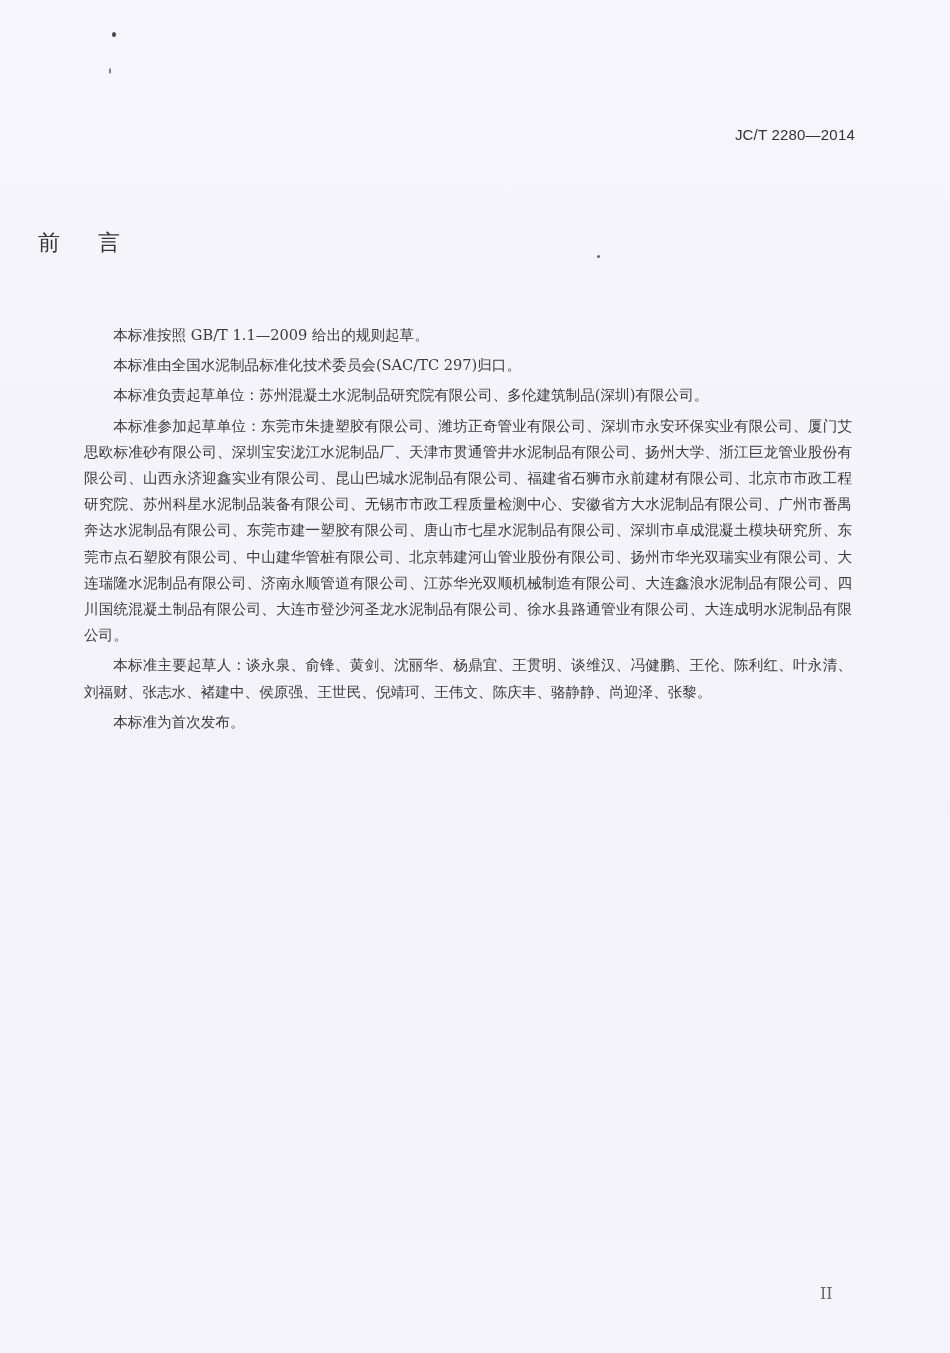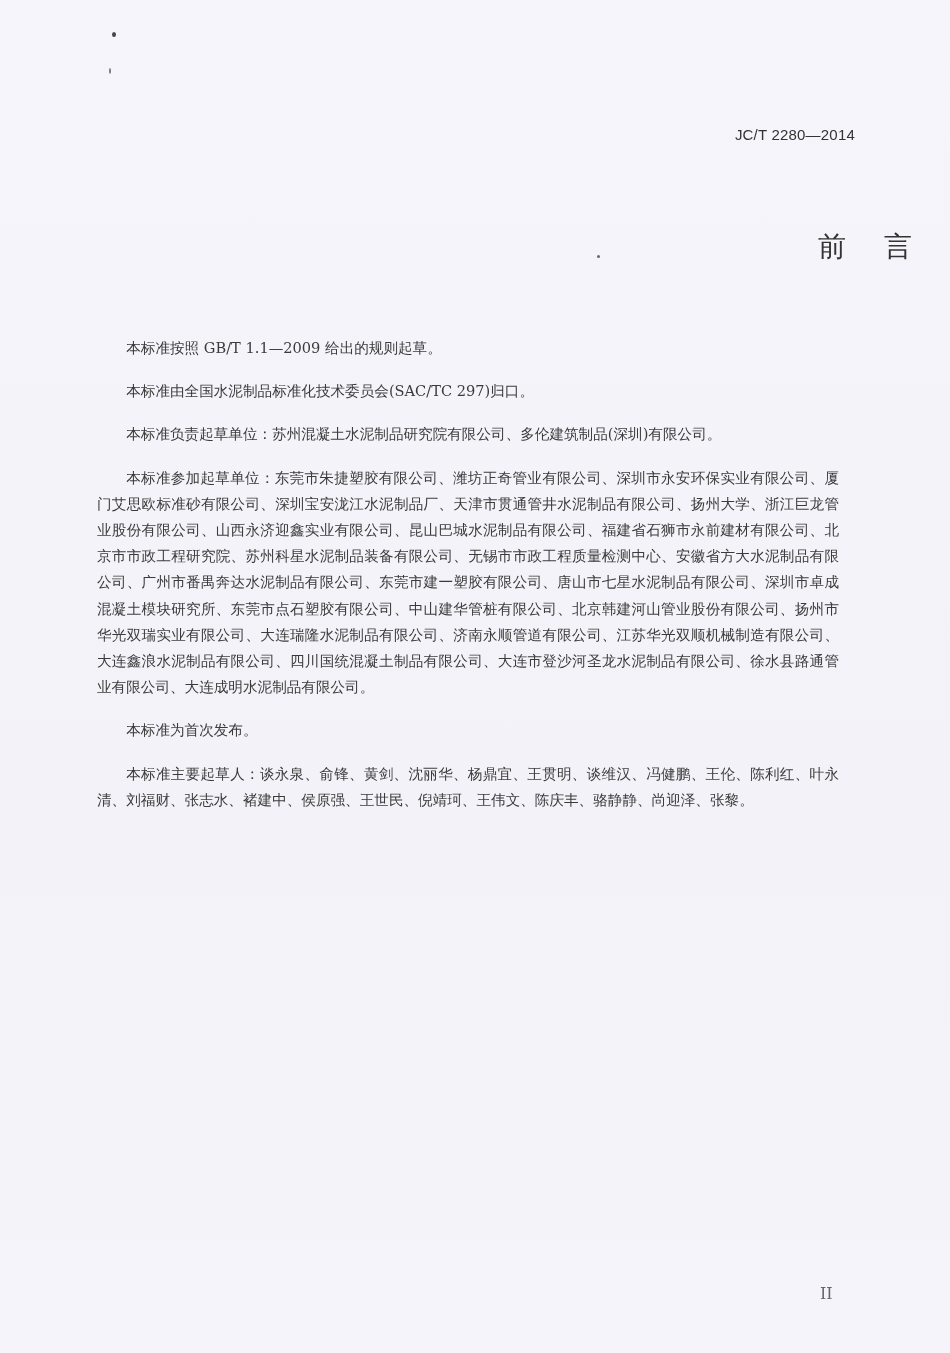--- a/index.html
+++ b/index.html
@@ -11,29 +11,29 @@
     position:relative;
   }
   .page { position:absolute; inset:0; background:linear-gradient(180deg,#f6f5fb 0%,#f3f2f9 60%,#f5f4fa 100%);text-decoration:underline; }
   .speck { position:absolute; background:#444; border-radius:50%; }
   .std-code {
     position:absolute; top:126px; right:95px;
     font-family:"Liberation Sans", sans-serif; font-size:15px; color:#333;
     letter-spacing:0.2px;
   }
   .title {
-    position:absolute; top:228px; left:0; width:950px; text-align:right;
-    font-size:28px; letter-spacing:38px; color:#333; padding-left:22px; box-sizing:border-box;
+    position:absolute; top:228px; left:0; width:950px; text-align:left;
+    font-size:22px; letter-spacing:38px; color:#333; padding-left:38px; box-sizing:border-box;
   }
   .body-text {
     position:absolute; top:318px; left:80px; width:776px;
     font-size:14.6px; line-height:26.2px; color:#3b3b3b;
     text-align:justify;
   }
-  .body-text p { margin:17px; text-indent:2em; }
+  .body-text p { margin:4px; text-indent:2em; }
   .page-num {
     position:absolute; top:1284px; left:820px;
     font-size:16px; color:#666;
   }
 </style>
 </head>
 <body>
 
 <div class="page">
   <div class="speck" style="left:112px;top:32px;width:4px;height:5px;"></div>
@@ -42,18 +42,18 @@
 
   <div class="std-code">JC/T 2280—2014</div>
 
   <div class="title">前言</div>
 
   <div class="body-text">
     <p>本标准按照 GB/T 1.1—2009 给出的规则起草。</p>
     <p>本标准由全国水泥制品标准化技术委员会(SAC/TC 297)归口。</p>
     <p>本标准负责起草单位：苏州混凝土水泥制品研究院有限公司、多伦建筑制品(深圳)有限公司。</p>
     <p>本标准参加起草单位：东莞市朱捷塑胶有限公司、潍坊正奇管业有限公司、深圳市永安环保实业有限公司、厦门艾思欧标准砂有限公司、深圳宝安泷江水泥制品厂、天津市贯通管井水泥制品有限公司、扬州大学、浙江巨龙管业股份有限公司、山西永济迎鑫实业有限公司、昆山巴城水泥制品有限公司、福建省石狮市永前建材有限公司、北京市市政工程研究院、苏州科星水泥制品装备有限公司、无锡市市政工程质量检测中心、安徽省方大水泥制品有限公司、广州市番禺奔达水泥制品有限公司、东莞市建一塑胶有限公司、唐山市七星水泥制品有限公司、深圳市卓成混凝土模块研究所、东莞市点石塑胶有限公司、中山建华管桩有限公司、北京韩建河山管业股份有限公司、扬州市华光双瑞实业有限公司、大连瑞隆水泥制品有限公司、济南永顺管道有限公司、江苏华光双顺机械制造有限公司、大连鑫浪水泥制品有限公司、四川国统混凝土制品有限公司、大连市登沙河圣龙水泥制品有限公司、徐水县路通管业有限公司、大连成明水泥制品有限公司。</p>
+    <p>本标准主要起草人：谈永泉、俞锋、黄剑、沈丽华、杨鼎宜、王贯明、谈维汉、冯健鹏、王伦、陈利红、叶永清、刘福财、张志水、褚建中、侯原强、王世民、倪靖珂、王伟文、陈庆丰、骆静静、尚迎泽、张黎。</p>
     <p>本标准为首次发布。</p>
-    <p>本标准主要起草人：谈永泉、俞锋、黄剑、沈丽华、杨鼎宜、王贯明、谈维汉、冯健鹏、王伦、陈利红、叶永清、刘福财、张志水、褚建中、侯原强、王世民、倪靖珂、王伟文、陈庆丰、骆静静、尚迎泽、张黎。</p>
   </div>
 
   <div class="page-num">II</div>
 </div>
 
 </body></html>

